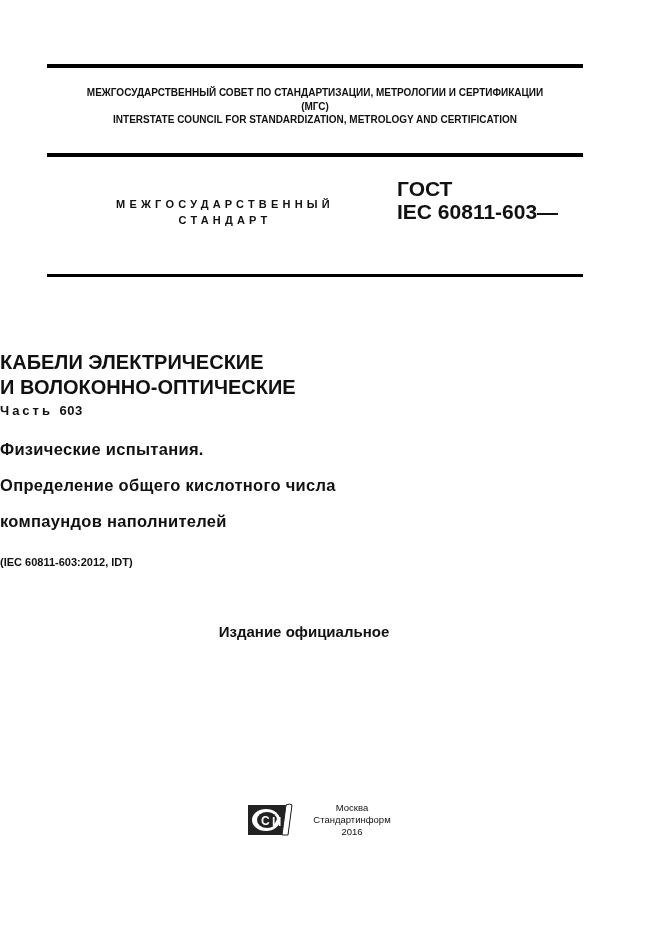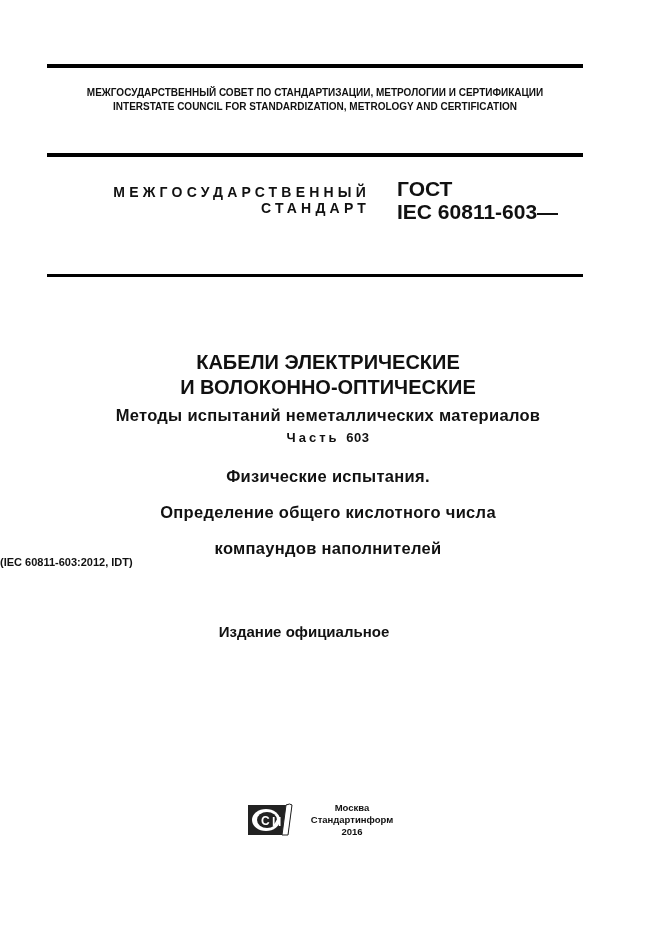--- a/index.html
+++ b/index.html
@@ -8,68 +8,68 @@
     font-family: "Liberation Sans", "DejaVu Sans", sans-serif; color: #111;
   }
   .rule { position: absolute; left: 47px; width: 536px; background: #000; }
   .rule-1 { top: 64px; height: 4px; }
   .rule-2 { top: 153px; height: 4px; }
   .rule-3 { top: 274px; height: 3px; }
 
   .council { position: absolute; left: 47px; width: 536px; top: 86px; text-align: center;
              font-weight: bold; font-size: 10px; line-height: 13.5px; }
 
-  .std-left { position: absolute; left: 80px; width: 290px; top: 184px; text-align: right;
-              font-weight: bold; font-size: 14px; letter-spacing: 4.2px; line-height: 16px; }
+  .std-left { position: absolute; left: 80px; width: 290px; top: 196px; text-align: center;
+              font-weight: bold; font-size: 11px; letter-spacing: 4.2px; line-height: 16px; }
 
   .std-right { position: absolute; left: 397px; top: 177px; font-weight: bold; }
   .std-right .gost { font-size: 21px; line-height: 23px; }
   .std-right .code { font-size: 21px; line-height: 23px; }
   .std-right .year { font-size: 16px; line-height: 24px; }
 
-  .title-block { position: absolute; left: 0; width: 656px; top: 350px; text-align: center; font-weight: bold; }
+  .title-block { position: absolute; left: 0; width: 656px; top: 350px; text-align: left; font-weight: bold; }
   .t-main { font-size: 20px; line-height: 25px; }
   .t-sub { font-size: 16.5px; line-height: 24px; margin-top: 3px; letter-spacing: 0.3px; }
   .t-part { font-size: 13px; letter-spacing: 3px; line-height: 22px; }
   .t-part .num { letter-spacing: 0.5px; }
   .t-desc { font-size: 16.5px; line-height: 18px; margin-top: 18px; letter-spacing: 0.3px; }
 
   .iec-ref { position: absolute; left: 0; width: 661px; top: 556px; text-align: left;
              font-weight: bold; font-size: 11px; }
   .edition { position: absolute; left: 0; width: 608px; top: 623px; text-align: center;
              font-weight: bold; font-size: 15px; }
 
   .publisher { position: absolute; left: 246px; top: 801px; display: flex; align-items: center; }
   .logo { width: 48px; height: 38px; margin-right: 8px; }
-  .pub-text { text-align: center; font-weight: bold; font-size: 9.5px; line-height: 12px; width: 100px; }
+  .pub-text { text-align: center; font-weight: normal; font-size: 9.5px; line-height: 12px; width: 100px; }
 </style>
 </head>
 <body>
 
 <div class="rule rule-1"></div>
 <div class="council">
   <div>МЕЖГОСУДАРСТВЕННЫЙ СОВЕТ ПО СТАНДАРТИЗАЦИИ, МЕТРОЛОГИИ И СЕРТИФИКАЦИИ</div>
+  <div>(МГС)</div>
   <div>INTERSTATE COUNCIL FOR STANDARDIZATION, METROLOGY AND CERTIFICATION</div>
 </div>
 <div class="rule rule-2"></div>
 
 <div class="std-left">
   <div>МЕЖГОСУДАРСТВЕННЫЙ</div>
   <div>СТАНДАРТ</div>
 </div>
 <div class="std-right">
   <div class="gost">ГОСТ</div>
   <div class="code">IEC 60811-603—</div>
 </div>
 <div class="rule rule-3"></div>
 
 <div class="title-block">
   <div class="t-main">КАБЕЛИ ЭЛЕКТРИЧЕСКИЕ</div>
   <div class="t-main">И ВОЛОКОННО-ОПТИЧЕСКИЕ</div>
-  <div class="t-sub">Методы испытаний неметаллических материалов</div>
   <div class="t-part">
     <span>Часть</span>
     <span class="num">603</span>
   </div>
   <div class="t-desc">Физические испытания.</div>
   <div class="t-desc">Определение общего кислотного числа</div>
   <div class="t-desc">компаундов наполнителей</div>
 </div>
 
 <div class="iec-ref">(IEC 60811-603:2012, IDT)</div>

